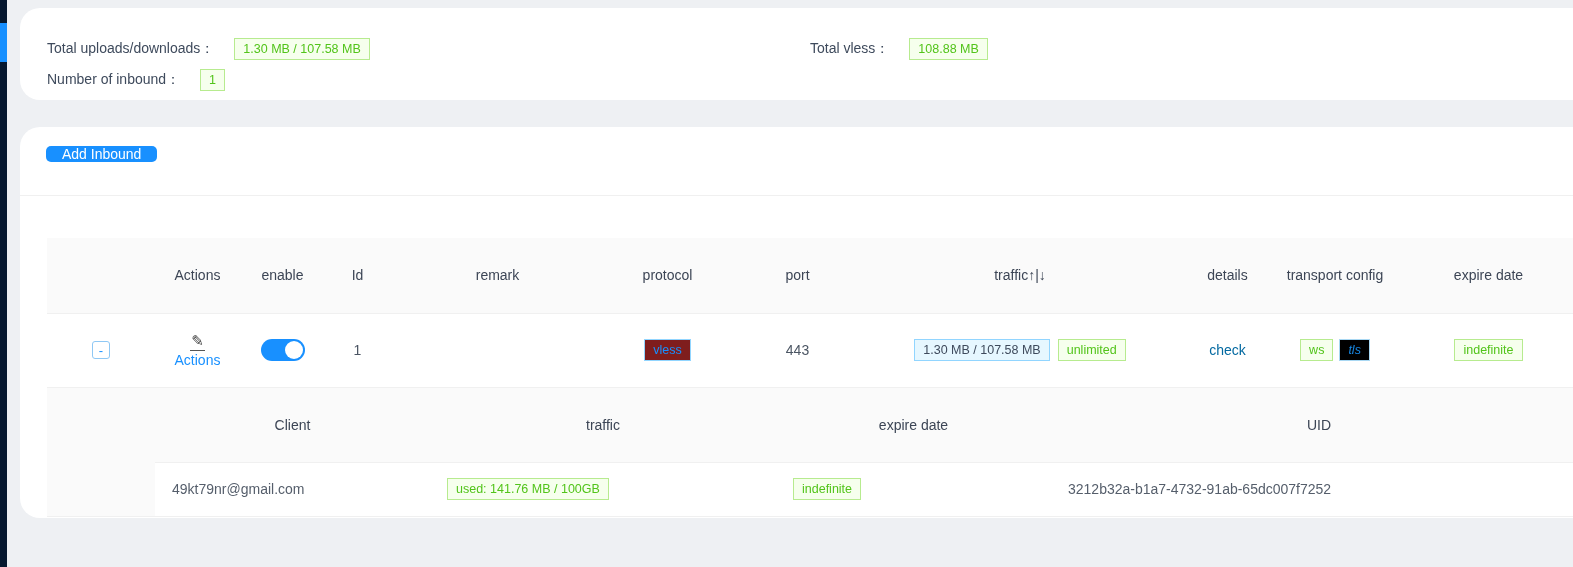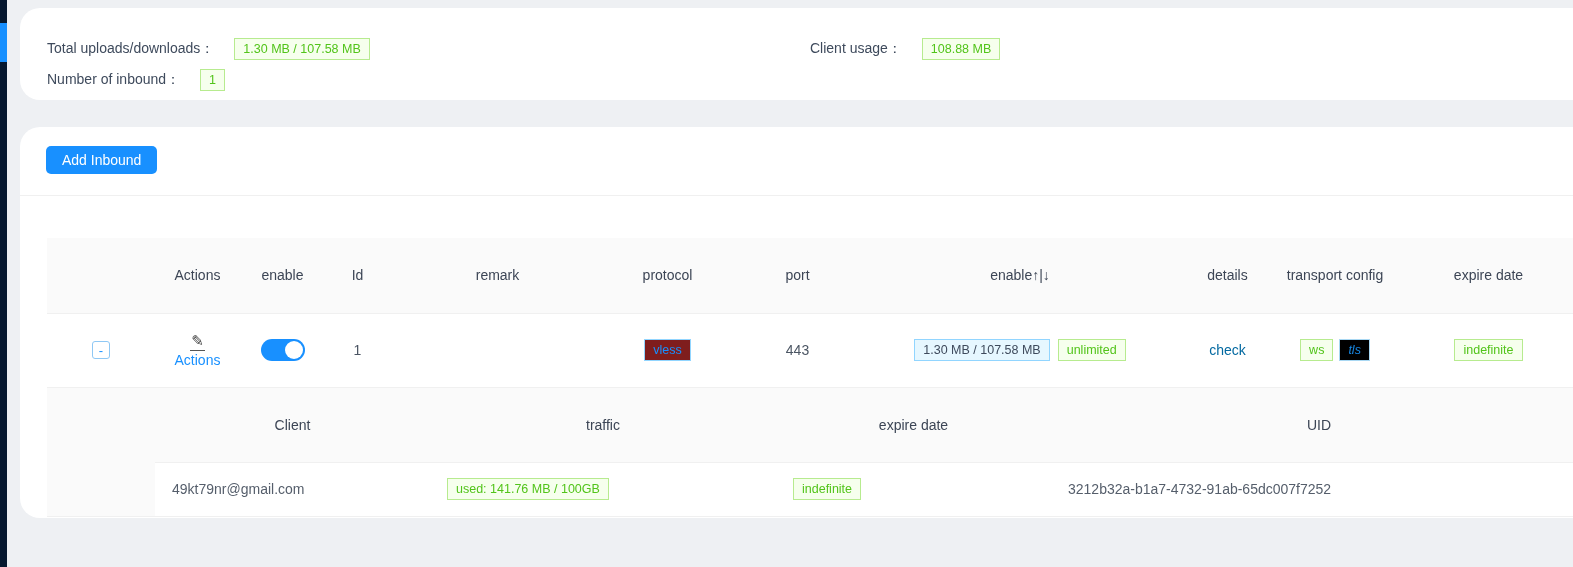--- a/index.html
+++ b/index.html
@@ -42,21 +42,21 @@
     white-space: nowrap;
   }
   .badge-green { background: #f6ffed; border-color: #b7eb8f; color: #52c41a; }
   .badge-blue  { background: #7f1d1d; border-color: #91d5ff; color: #1890ff; }
   .badge-blue-dark { background: #e6f7ff; border-color: #91d5ff; color: #3e4a5c; }
   .badge-tls   { background: #000000; border-color: #a9d8f3; color: #1787e2; font-style: italic; }
 
   
   .btn-primary {
     position: absolute; left: 26px; top: 19px;
-    height: 28px; padding: 0 16px;
+    height: 16px; padding: 0 16px;
     background: #1890ff; color: #ffffff;
     border: none; border-radius: 5px;
     font-size: 14px; font-family: "Liberation Sans", sans-serif;
     cursor: pointer;
   }
   .toolbar-divider { position: absolute; left: 0; top: 68px; width: 100%; border-top: 1px solid #f0f0f0; }
 
   table.inbound-table {
     position: absolute; left: 27px; top: 111px;
     width: 1540px; table-layout: fixed;
@@ -128,21 +128,21 @@
 <div class="side-rail">
   <div class="side-rail-active"></div>
 </div>
 
 <div class="card card-stats">
   <div class="stat-group g-uploads">
     <span class="stat-label">Total uploads/downloads：</span>
     <span class="badge badge-green">1.30 MB / 107.58 MB</span>
   </div>
   <div class="stat-group g-usage">
-    <span class="stat-label">Client usage：</span>
+    <span class="stat-label">Total vless：</span>
     <span class="badge badge-green">108.88 MB</span>
   </div>
   <div class="stat-group g-count">
     <span class="stat-label">Number of inbound：</span>
     <span class="badge badge-green">1</span>
   </div>
 </div>
 
 <div class="card card-main">
   <button class="btn-primary">Add Inbound</button>
@@ -164,21 +164,21 @@
     </colgroup>
     <thead>
       <tr>
         <th></th>
         <th>Actions</th>
         <th>enable</th>
         <th>Id</th>
         <th>remark</th>
         <th>protocol</th>
         <th>port</th>
-        <th>enable↑|↓</th>
+        <th>traffic↑|↓</th>
         <th>details</th>
         <th>transport config</th>
         <th>expire date</th>
       </tr>
     </thead>
     <tbody>
       <tr>
         <td class="main-cell">
           <button class="expand-btn">-</button>
         </td>

